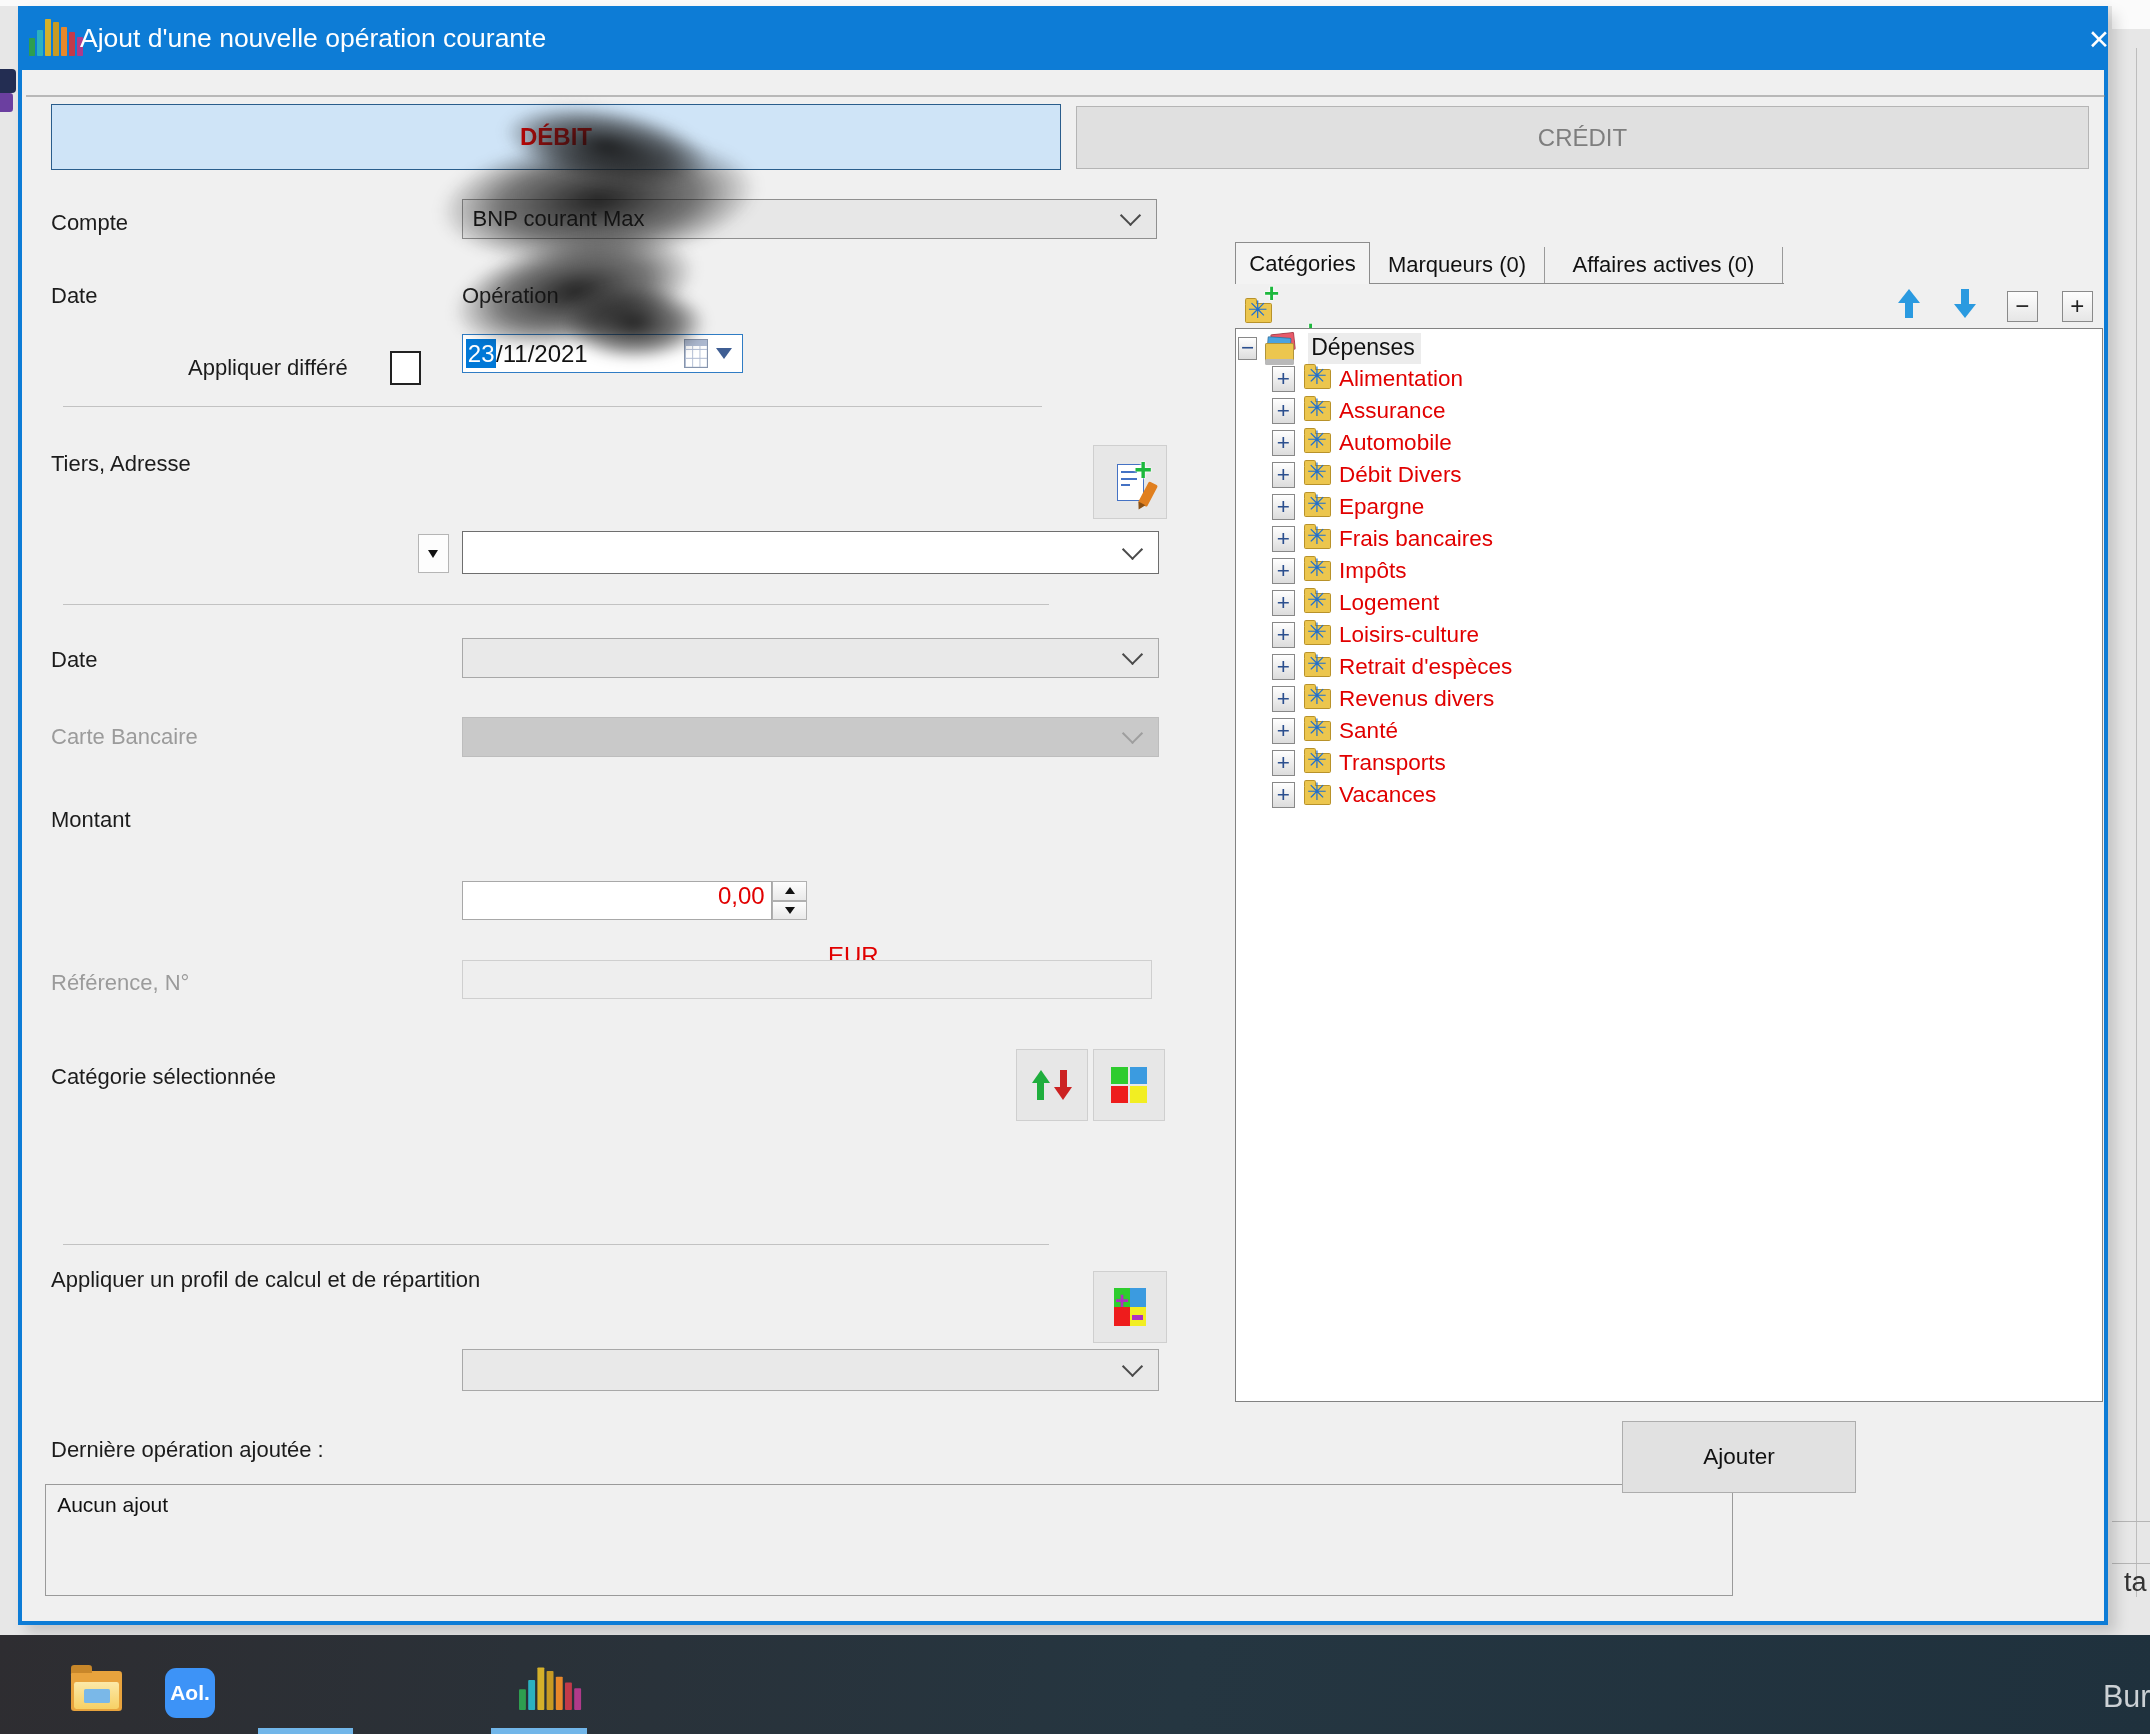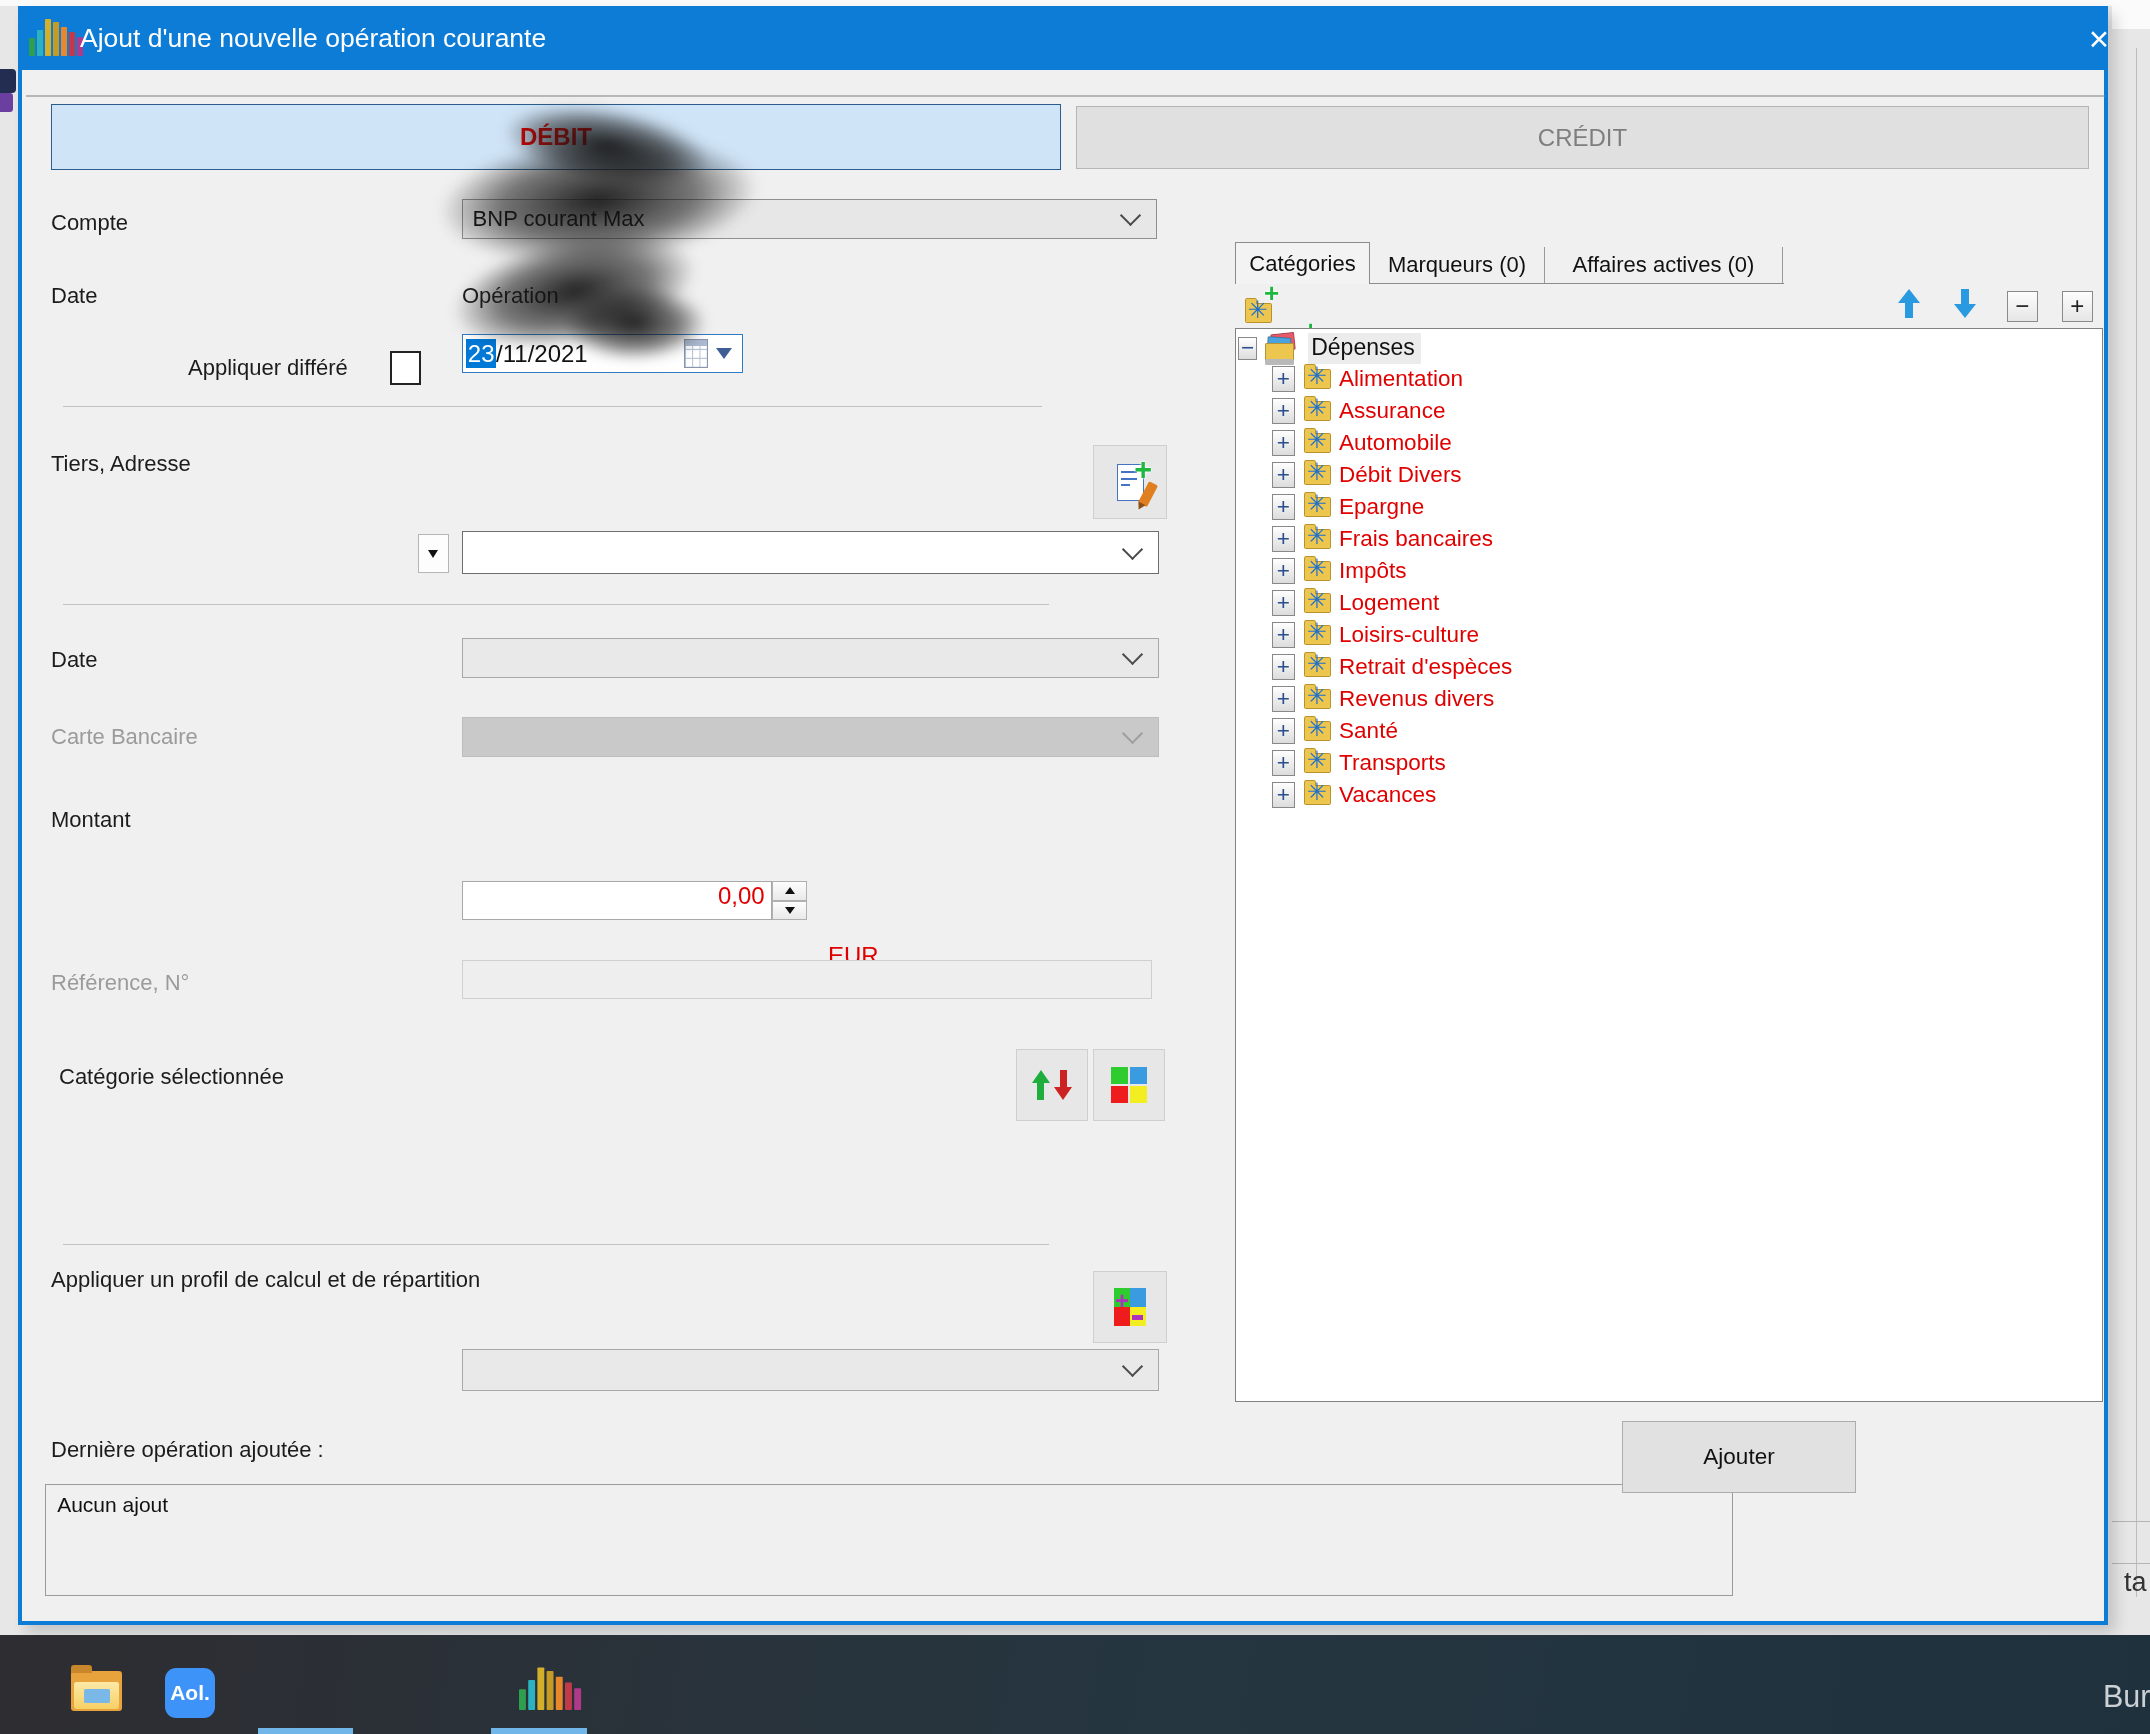--- a/index.html
+++ b/index.html
@@ -276,21 +276,21 @@
       </div>
     <div class="spin-btn">
         <span class="dn"></span>
       </div>
   </div>
   <div class="abs eur">EUR</div>
 
   <div class="abs lbl-dis" style="left:51px;top:970px;">Référence, N°</div>
   <div class="abs input-dis"></div>
 
-  <div class="abs lbl" style="left:51px;top:1064px;margin-left:8px;">Catégorie sélectionnée</div>
+  <div class="abs lbl" style="left:51px;top:1064px;">Catégorie sélectionnée</div>
   <div class="abs icon-btn" style="left:1016px;top:1049px;width:72px;height:72px;">
     <span class="swap-icon">
       <span class="sw-up">
           <span class="h"></span>
           <span class="s"></span>
         </span>
       <span class="sw-dn">
           <span class="s"></span>
           <span class="h"></span>
         </span>

